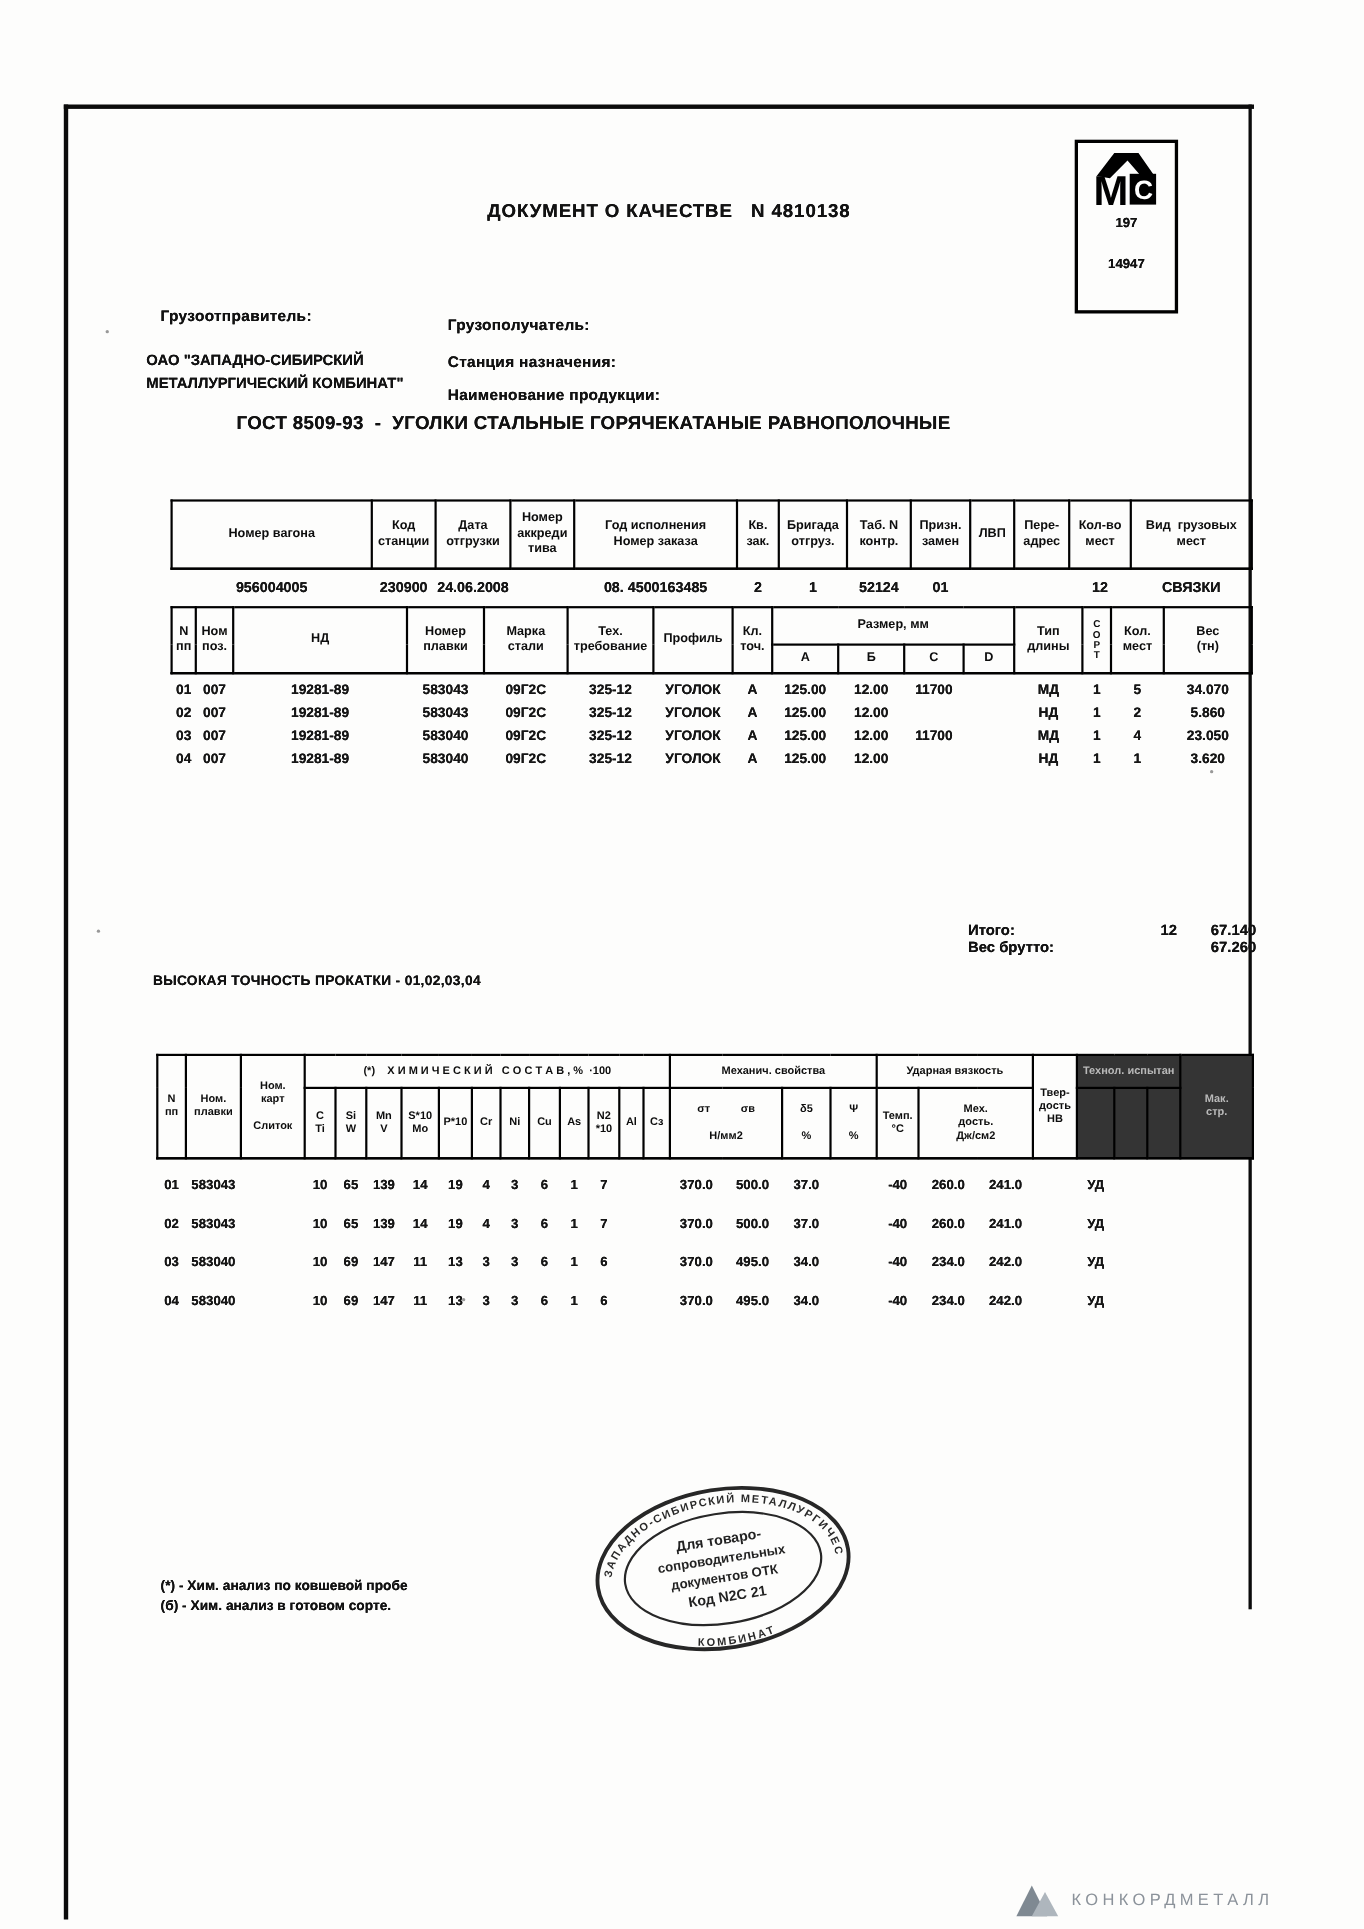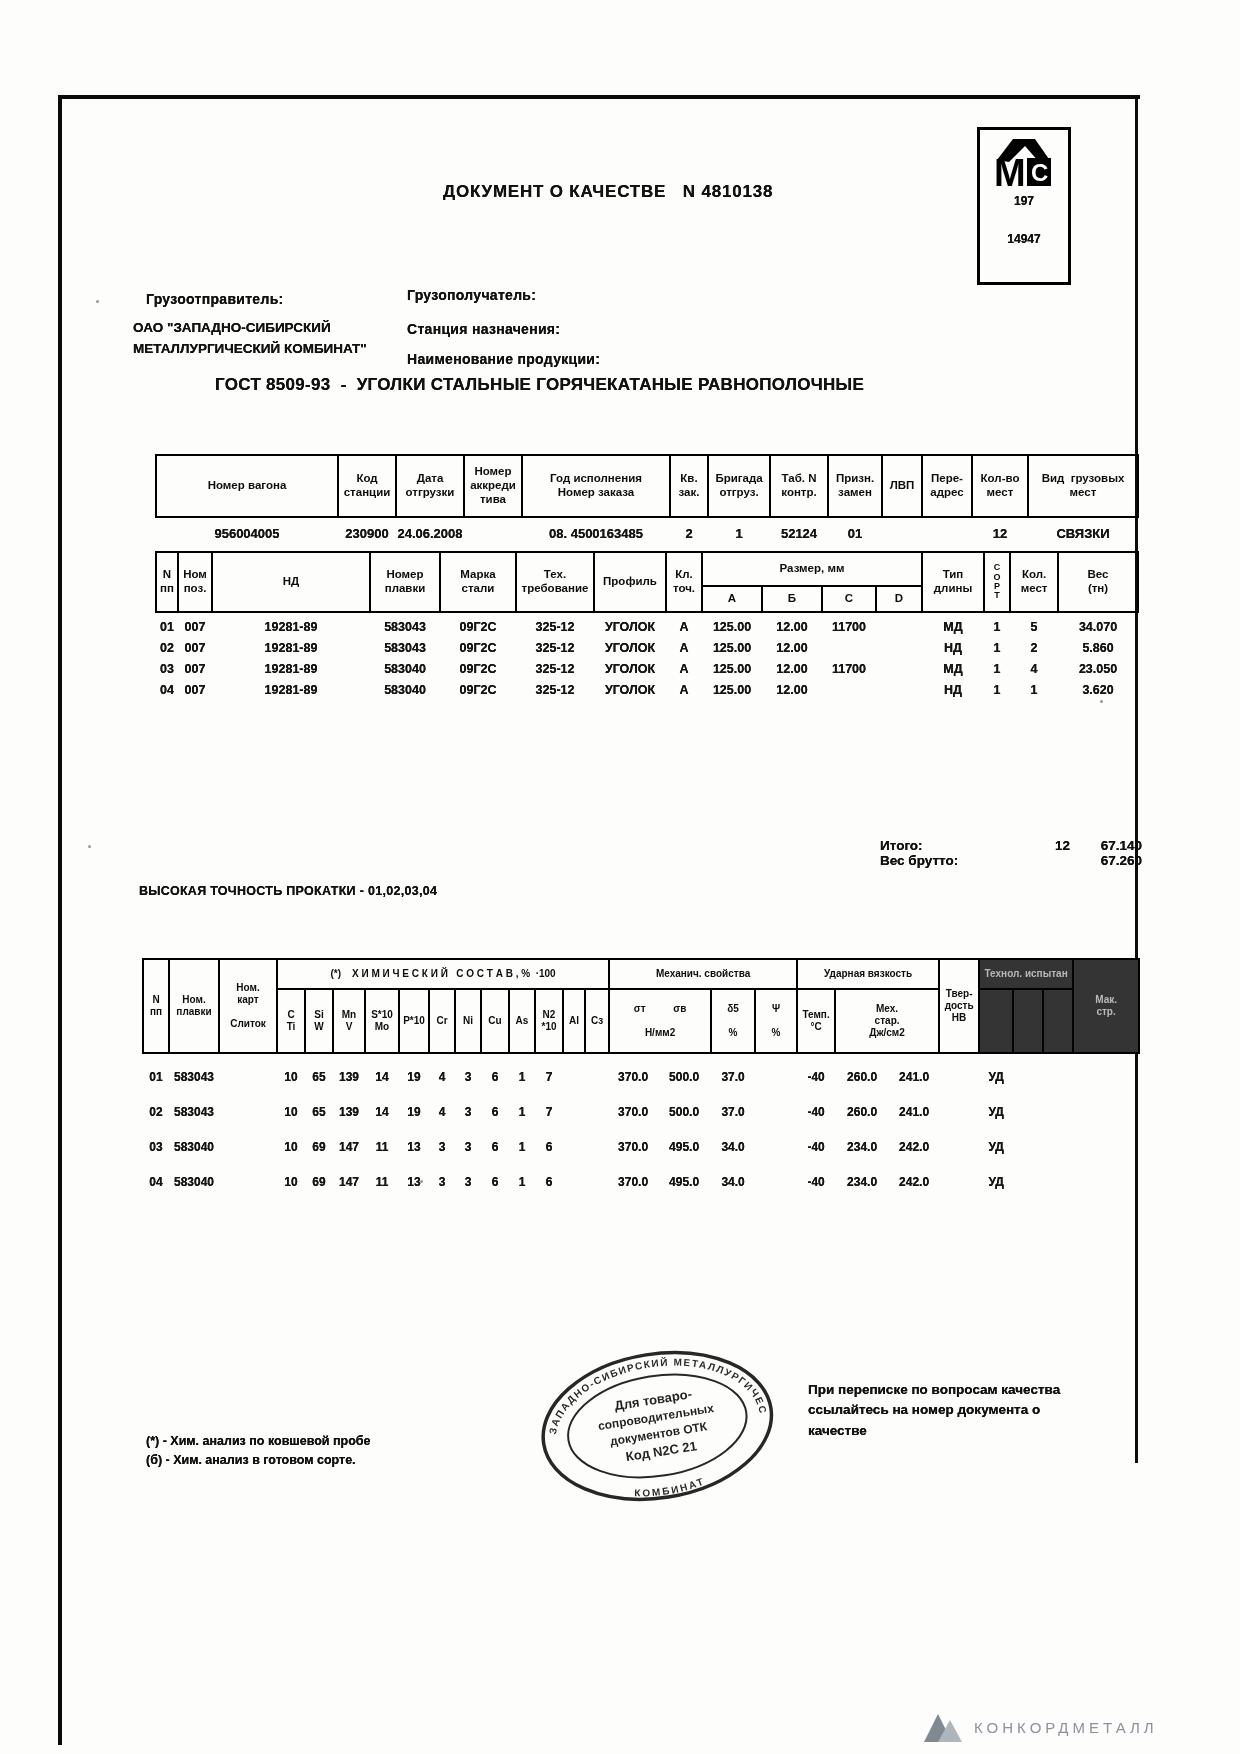--- a/index.html
+++ b/index.html
@@ -91,21 +91,21 @@
     <svg width="62" height="54" viewBox="0 0 62 54" style="margin-top:6px;">
       <polygon points="4,24 20,3 42,3 58,26 46,26 32,10 16,26" fill="#000"></polygon>
       <text x="1" y="50" font-size="38" font-weight="bold" font-family="Liberation Sans, sans-serif" fill="#000">М</text>
       <rect x="34" y="22" width="24" height="28" fill="#000"></rect>
       <text x="38" y="45" font-size="24" font-weight="bold" font-family="Liberation Sans, sans-serif" fill="#fff">С</text>
     </svg>
     <div class="num ink">197</div>
     <div class="num mc-num2 ink">14947</div>
   </div>
 
-  <div class="abs label ink" style="left:146px;top:291px;">Грузоотправитель:</div>
+  <div class="abs label ink" style="left:146px;top:279px;">Грузоотправитель:</div>
   <div class="abs prel ink" style="left:133px;top:318px;font-size:13.5px;font-weight:700;line-height:1.55;">ОАО "ЗАПАДНО-СИБИРСКИЙ
 МЕТАЛЛУРГИЧЕСКИЙ КОМБИНАТ"</div>
   <div class="abs label ink" style="left:407px;top:287px;">Грузополучатель:</div>
   <div class="abs label ink" style="left:407px;top:321px;">Станция назначения:</div>
   <div class="abs label ink" style="left:407px;top:351px;">Наименование   продукции:</div>
   <div class="abs gost pre ink">ГОСТ 8509-93  -  УГОЛКИ СТАЛЬНЫЕ ГОРЯЧЕКАТАНЫЕ РАВНОПОЛОЧНЫЕ</div>
 
   <table id="t1" class="abs">
     <colgroup>
       <col style="width:182px">
@@ -386,21 +386,21 @@
 Н/мм2</th>
           <th>δ5
 
 %</th>
           <th>Ψ
 
 %</th>
           <th>Темп.
 °С</th>
           <th colspan="2">Мех.
-стар.
+дость.
 Дж/см2</th>
           <th class="dk"></th>
           <th class="dk"></th>
           <th class="dk"></th>
         </tr>
       </thead>
     <tbody>
         <tr>
           <td class="ink">01</td>
           <td class="ink">583043</td>
@@ -517,23 +517,20 @@
           <td class="ink"></td>
           <td class="ink"></td>
         </tr>
       </tbody>
   </table>
 
   <div class="abs notes ink">
     <div>(*) - Хим. анализ по ковшевой пробе</div>
     <div>(б) - Хим. анализ в готовом сорте.</div>
   </div>
-  <div class="abs quality-note prel ink">При переписке по вопросам качества
-ссылайтесь на номер документа о
-качестве</div>
 
   <div class="abs stamp">
     <svg width="250" height="180" viewBox="0 0 250 180">
       <defs>
         <path id="rimTop" d="M 22 95 A 103 62 0 1 1 228 95" fill="none"></path>
         <path id="rimBot" d="M 52 142 A 90 46 0 0 0 198 142" fill="none"></path>
       </defs>
       <ellipse cx="125" cy="92" rx="115" ry="72" fill="none" stroke="#1c1c1c" stroke-width="3.5"></ellipse>
       <ellipse cx="125" cy="92" rx="90" ry="50" fill="none" stroke="#1c1c1c" stroke-width="2"></ellipse>
       <text font-size="10" font-weight="bold" letter-spacing="1.5" fill="#1c1c1c" font-family="Liberation Sans, sans-serif">

